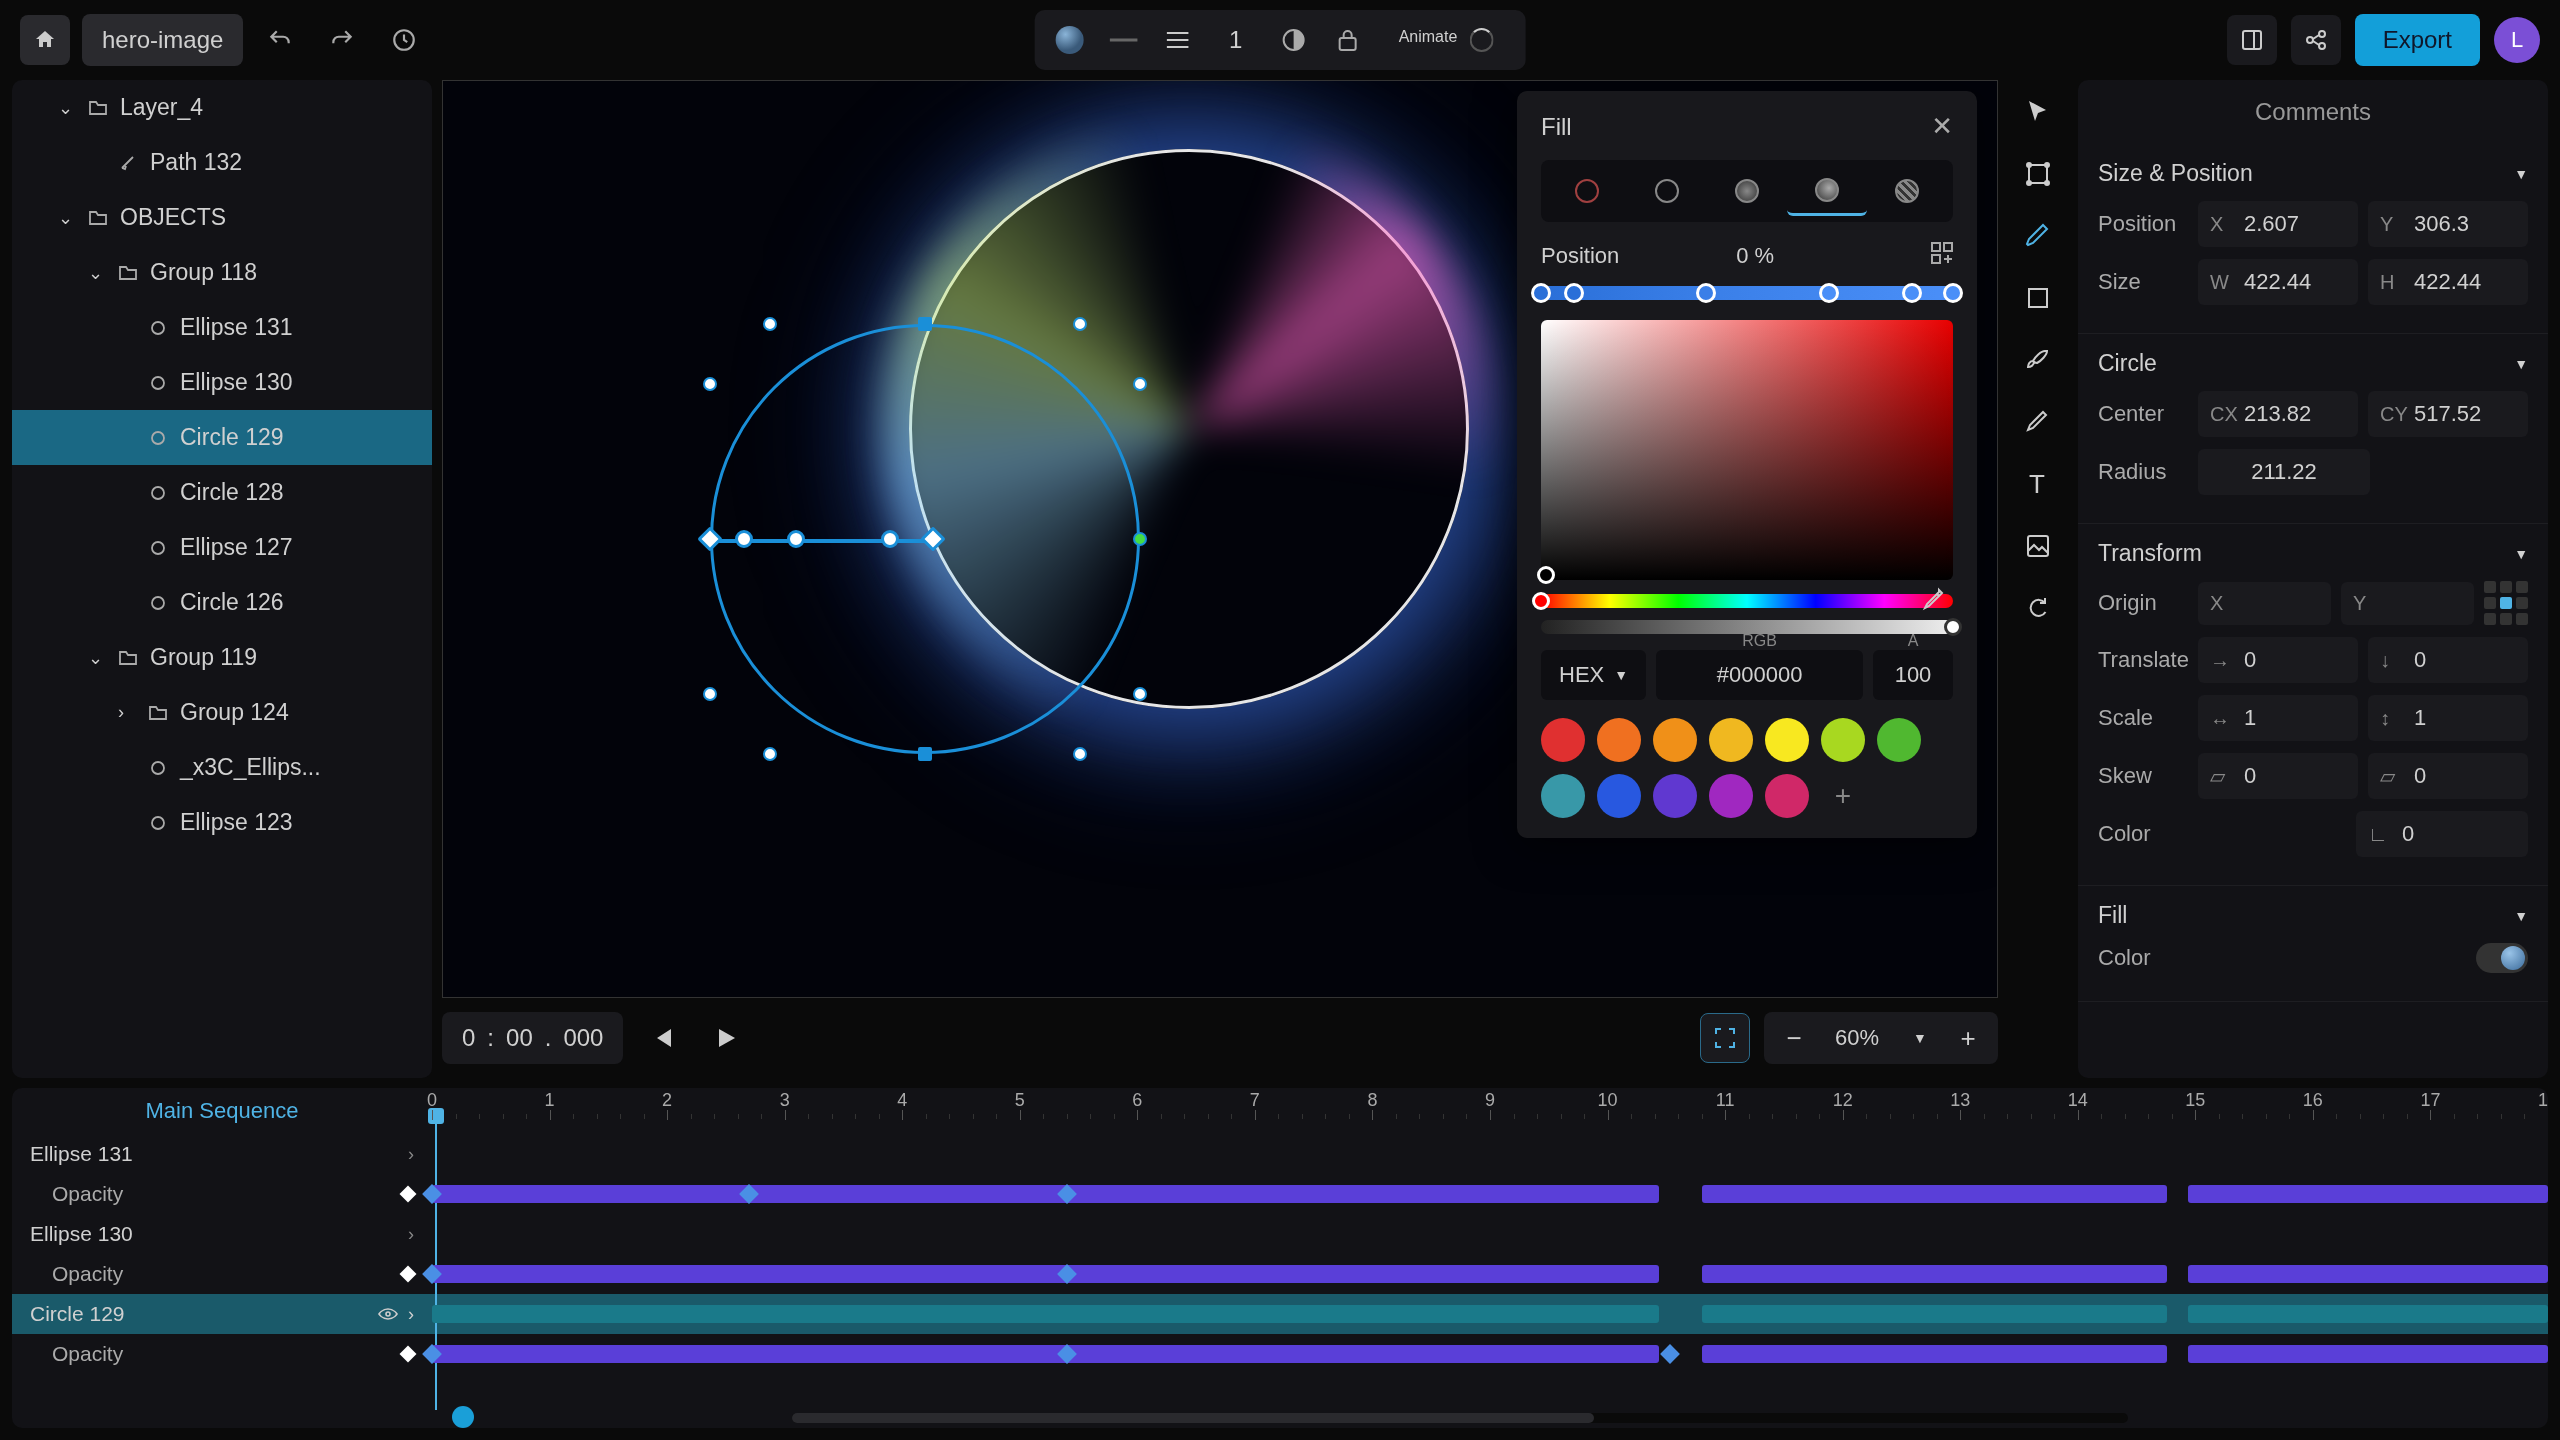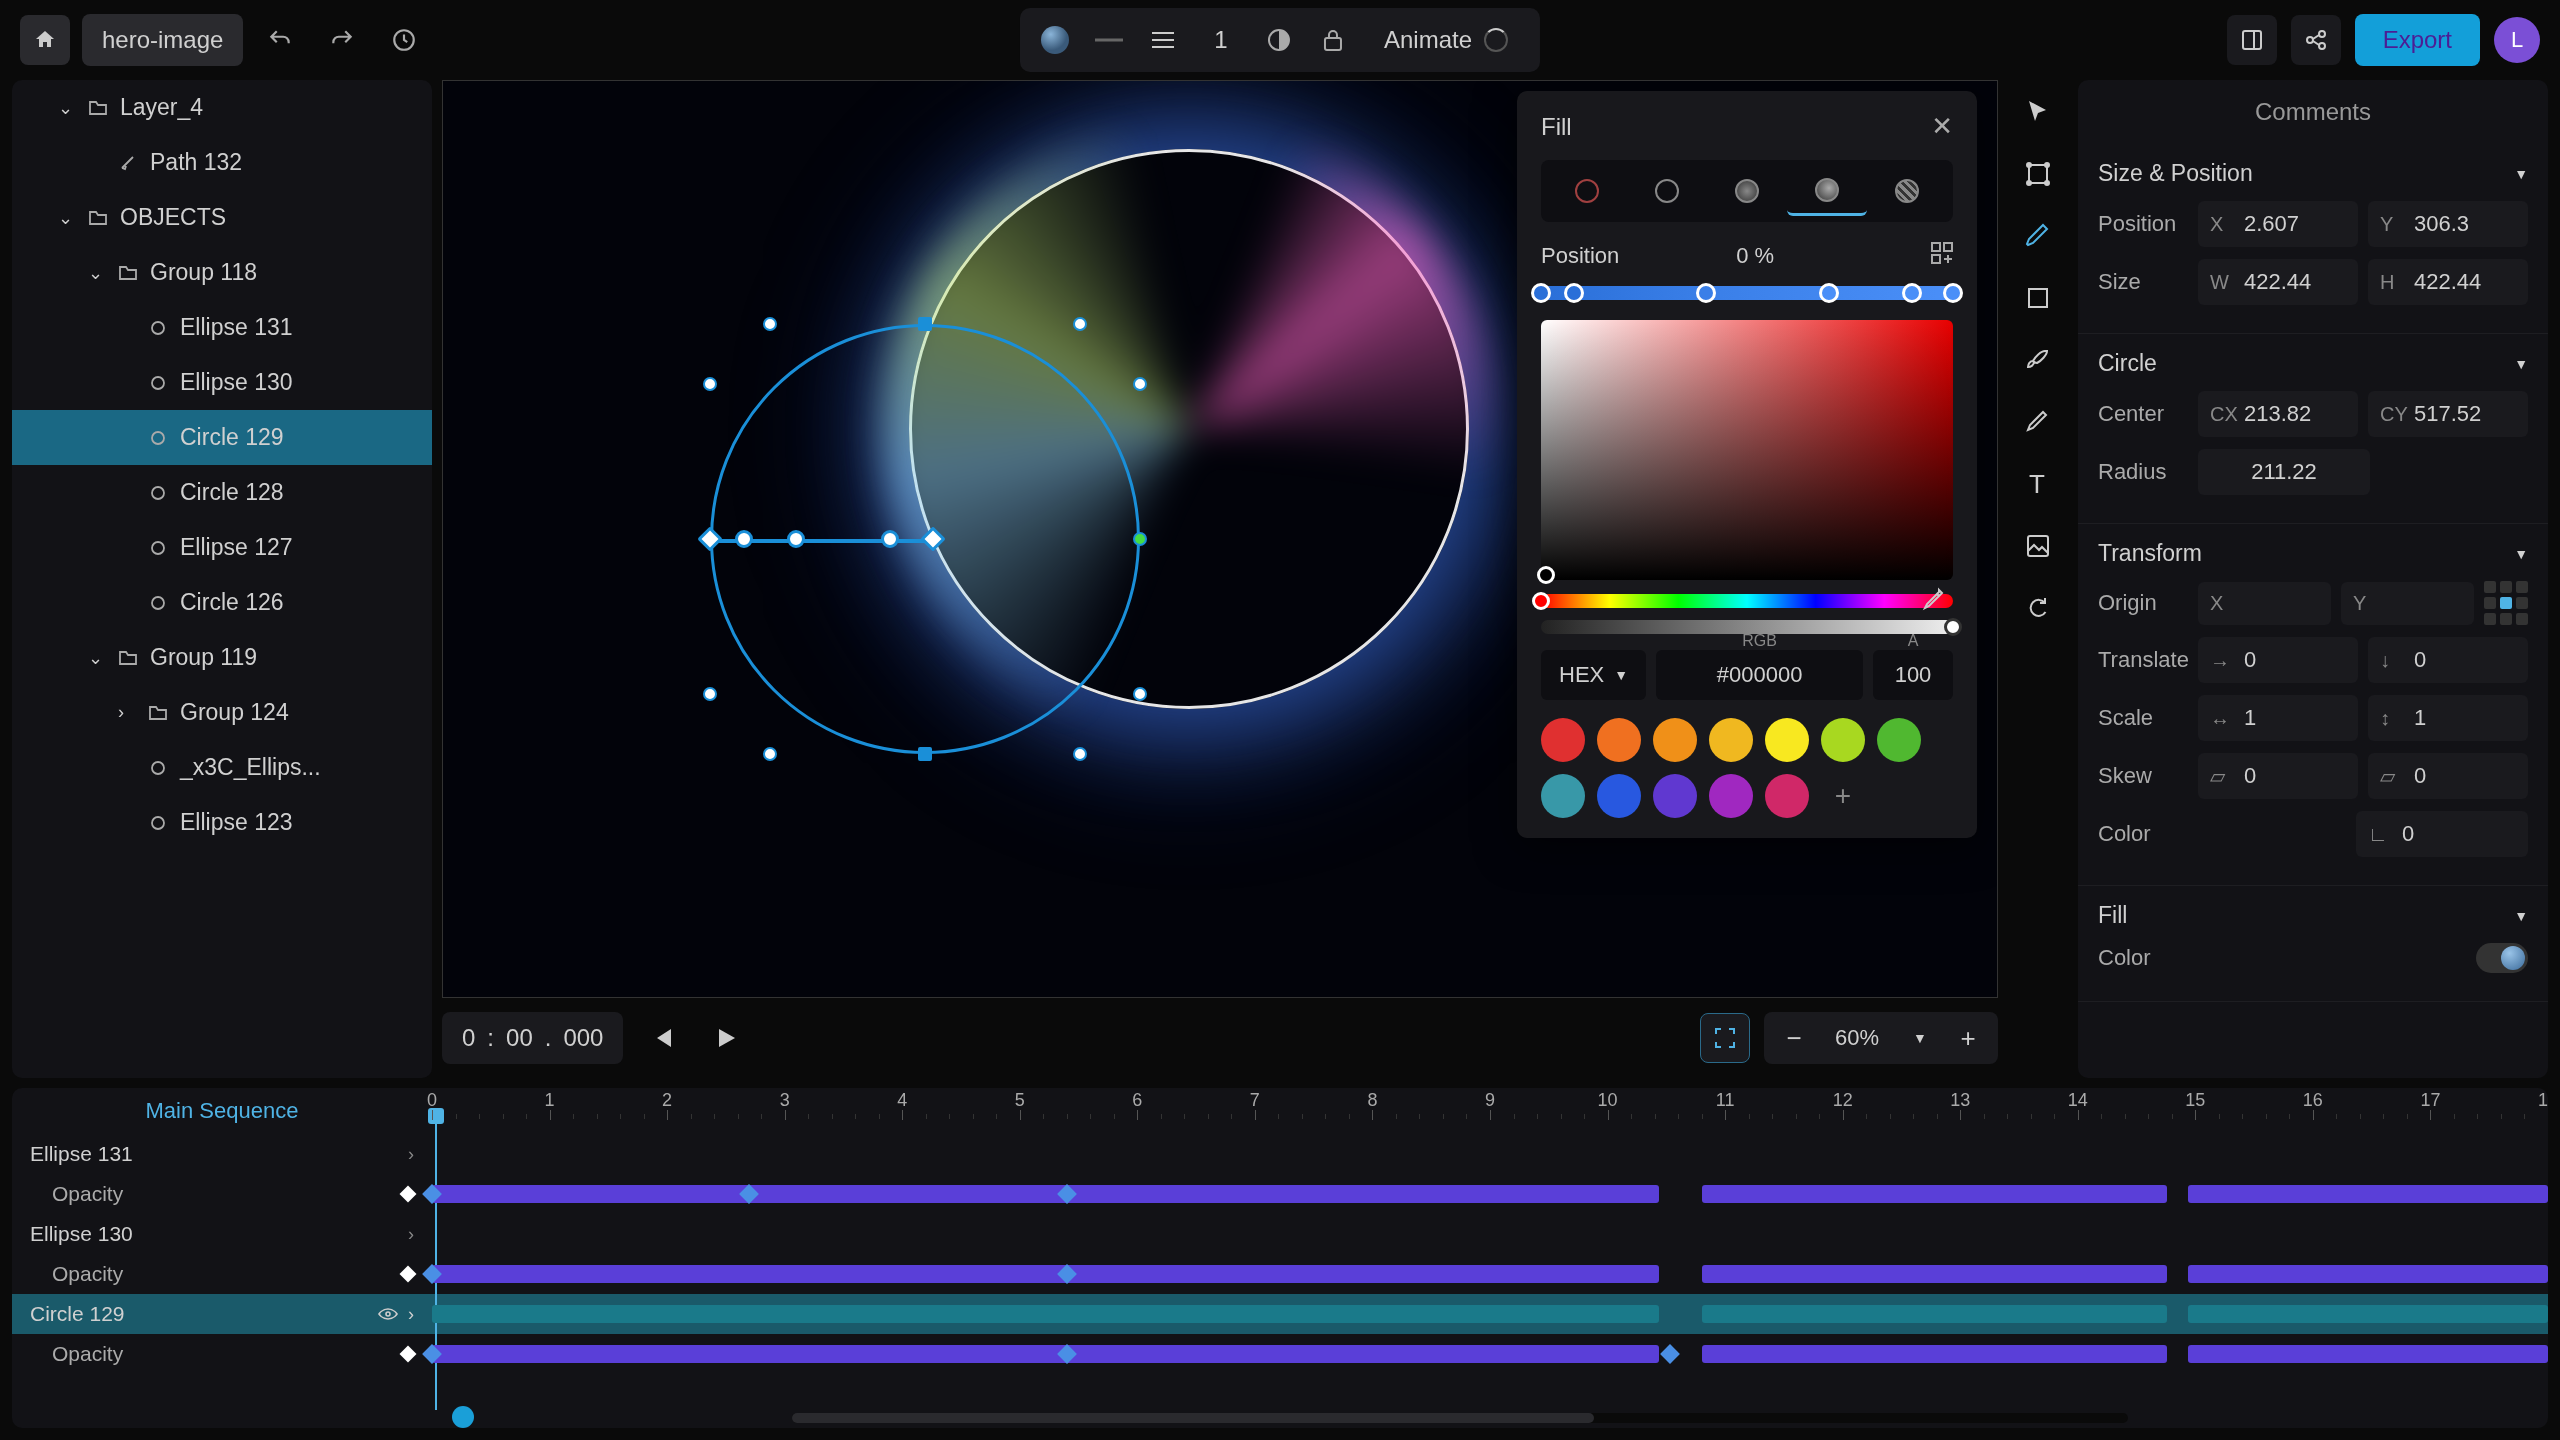--- a/index.html
+++ b/index.html
@@ -7,25 +7,25 @@
 
 
 .topbar { height: 80px; display: flex; align-items: center; padding: 0 20px; gap: 12px; }
 .home-btn { width: 50px; height: 50px; background: #2a2a2e; border-radius: 8px; display: flex; align-items: center; justify-content: center; }
 .proj-name { background: #2a2a2e; border-radius: 8px; padding: 12px 20px; font-size: 24px; }
 .hist-btn { width: 50px; height: 50px; display: flex; align-items: center; justify-content: center; color: #999; }
 .topbar-center { position: absolute; left: 50%; transform: translateX(-50%); display: flex; align-items: center; gap: 12px; background: #1a1a1e; border-radius: 10px; padding: 8px 14px; }
 .tc-btn { width: 42px; height: 42px; display: flex; align-items: center; justify-content: center; border-radius: 6px; }
 .tc-circle { width: 28px; height: 28px; border-radius: 50%; background: radial-gradient(circle at 35% 30%, #8ab4d8, #3a5a7a 60%); }
 .stroke-w { width: 50px; text-align: center; font-size: 24px; }
-.animate-btn { padding: 10px 18px; display: flex; align-items: center; gap: 12px; font-size: 24px; }
+.animate-btn { padding: 10px 18px; display: flex; gap: 12px; font-size: 16px; }
 .spinner { width: 24px; height: 24px; border: 2px solid #555; border-top-color: #ccc; border-radius: 50%; }
 .topbar-right { margin-left: auto; display: flex; align-items: center; gap: 14px; }
 .tr-btn { width: 50px; height: 50px; background: #1a1a1e; border-radius: 8px; display: flex; align-items: center; justify-content: center; }
-.export-btn { background: #139fd9; color: #4c1d95; padding: 12px 28px; border-radius: 8px; font-size: 24px; font-weight: 500; }
+.export-btn { background: #139fd9; color: #0f172a; padding: 12px 28px; border-radius: 8px; font-size: 24px; font-weight: 500; }
 .avatar { width: 46px; height: 46px; border-radius: 50%; background: #7b4fd6; display: flex; align-items: center; justify-content: center; color: #fff; font-size: 22px; font-weight: 500; }
 
 
 .main { display: grid; grid-template-columns: 420px 1fr 60px 470px; height: 998px; padding: 0 12px; gap: 10px; }
 
 
 .left-panel { background: #121216; border-radius: 10px; display: flex; flex-direction: column; overflow: hidden; }
 .tabs { display: flex; }
 .tab { flex: 1; text-align: center; padding: 18px 0; font-size: 24px; color: #999; cursor: pointer; }
 .tab.active { color: #4fb3e5; border-bottom: 3px solid #4fb3e5; }

